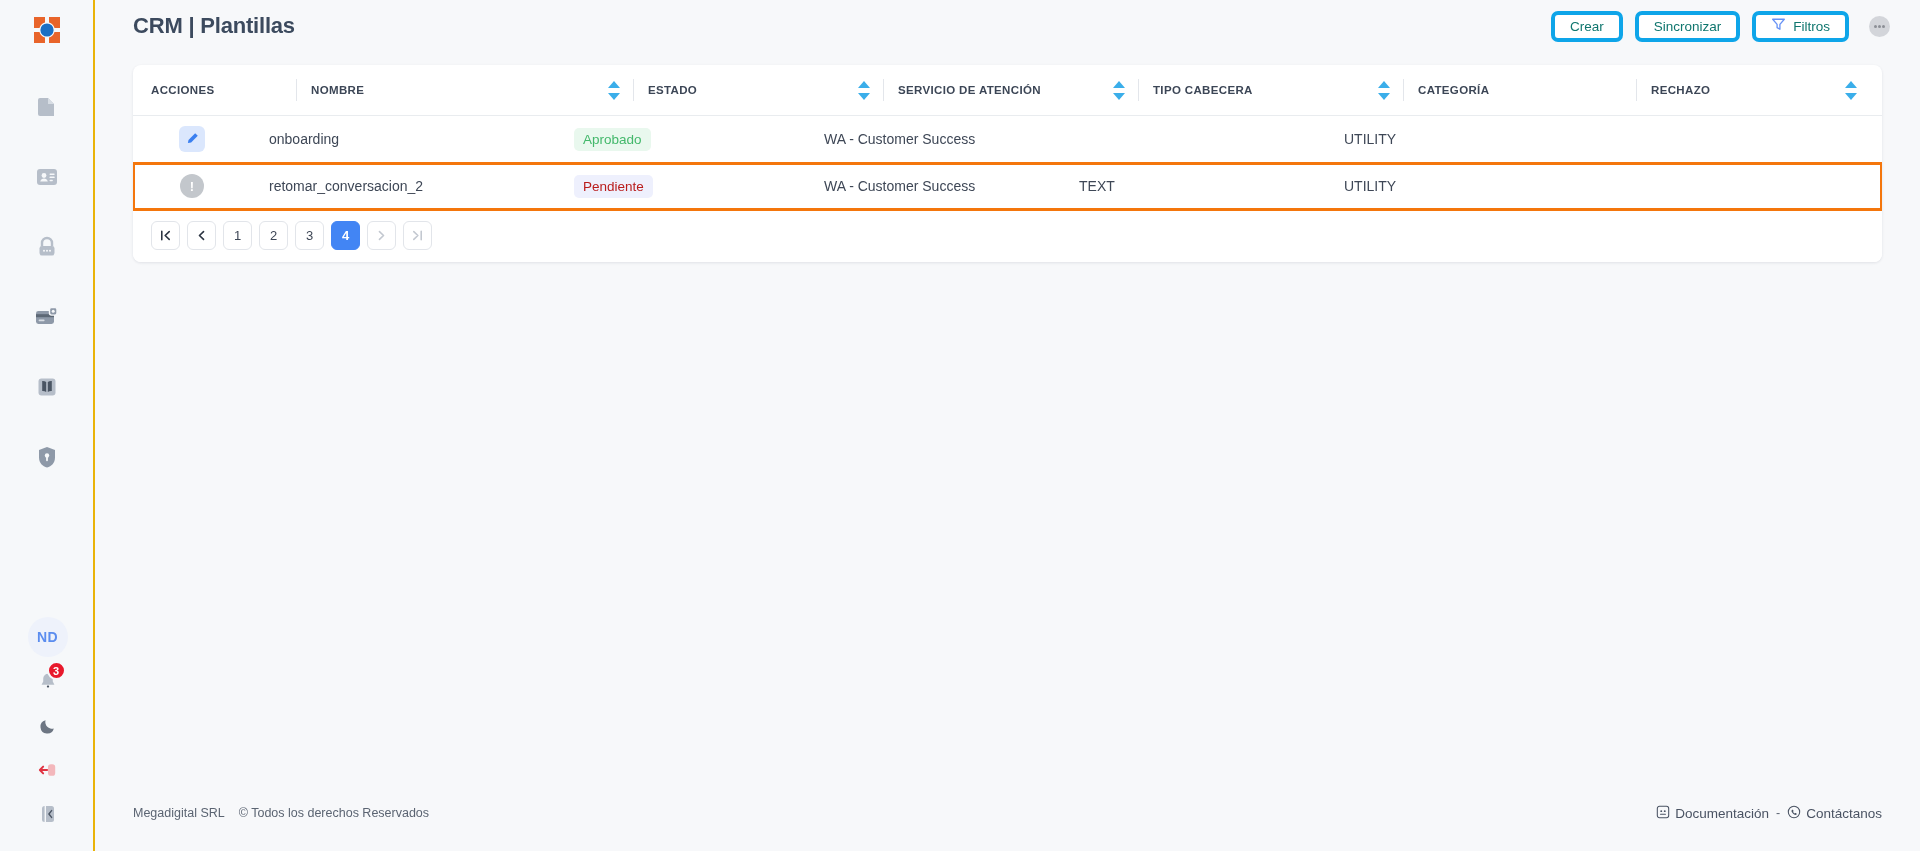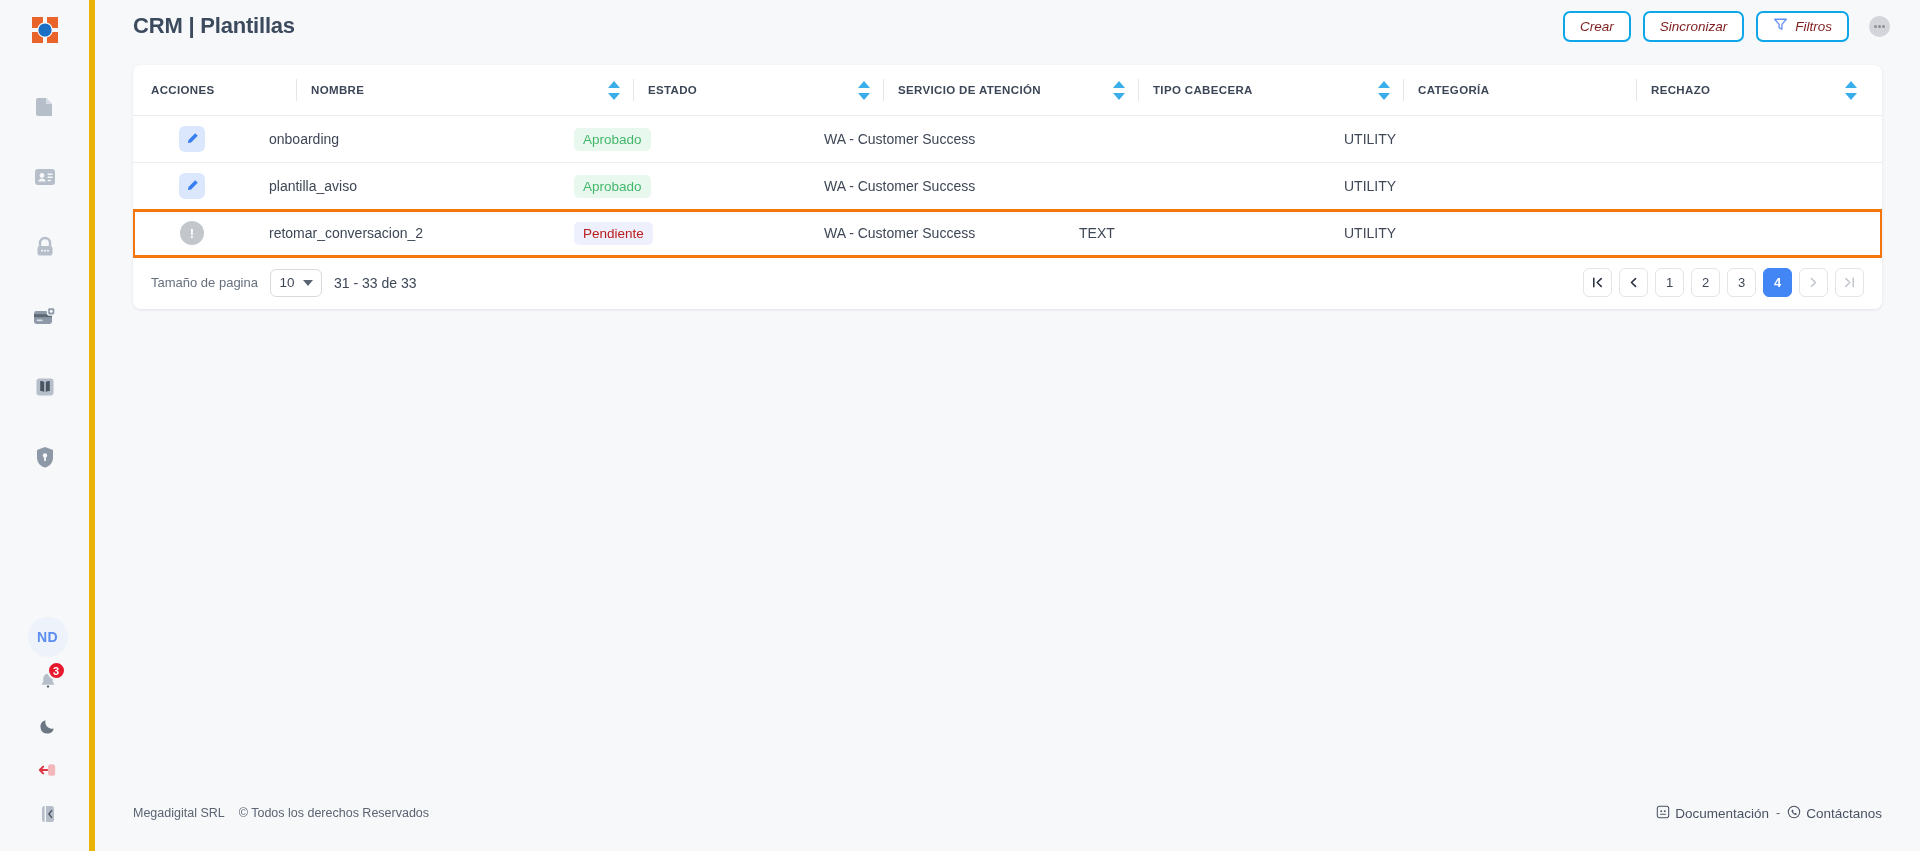--- a/index.html
+++ b/index.html
@@ -8,21 +8,21 @@
     font-family: "Liberation Sans", sans-serif;
     background: #f7f8fa;
     overflow: hidden;
   }
   body { display: flex; }
 
   
   .sidebar {
     width: 95px; height: 851px;
     background: #f6f8fa;
-    border-right: 6px solid #eab308;
+    border-right: 2px solid #eab308;
     display: flex; flex-direction: column; align-items: center;
     flex: 0 0 95px;
     position: relative;
   }
   .logo-wrap {
     height: 60px; display: flex; align-items: center; justify-content: center;
     width: 100%;
   }
   .logo { width: 34px; height: 34px; position: relative; }
   .nav-icons { margin-top: 24px; width: 100%; display: flex; flex-direction: column; align-items: center; }
@@ -62,31 +62,30 @@
 
   .topbar {
     height: 52px;
     display: flex; align-items: center;
     padding: 0 30px 0 38px;
     justify-content: space-between;
   }
   .page-title { font-size: 22px; font-weight: 700; color: #3c4a5e; letter-spacing: -.2px; }
   .topbar-actions { display: flex; align-items: center; gap: 12px; }
   .btn-outline {
-    border: 2px solid #0ea5e9;
+    border: 4px solid #0ea5e9;
     background: #fff;
-    color: #7f1d1d;
+    color: #0f766e;
     border-radius: 7px;
     height: 31px;
     padding: 0 15px;
     font-size: 13.5px;
     display: flex; align-items: center; gap: 7px;
     cursor: pointer;
     font-family: "Liberation Sans", sans-serif;
-    font-style: italic;
   }
   .dots-btn {
     width: 21px; height: 21px; border-radius: 50%;
     background: #d3d5da;
     display: flex; align-items: center; justify-content: center;
     cursor: pointer; margin-left: 8px;
   }
   .dots-btn span { width: 3px; height: 3px; border-radius: 50%; background: #8c8f96; margin: 0 .7px; display:block;}
 
   .chips { padding: 4px 38px 0 38px; }
@@ -459,64 +458,39 @@
           <td class="cell-pad">onboarding</td>
           <td class="cell-pad">
             <span class="badge-pill badge-aprobado">Aprobado</span>
           </td>
           <td class="cell-pad">WA - Customer Success</td>
           <td class="cell-pad"></td>
           <td class="cell-pad">UTILITY</td>
           <td class="cell-pad"></td>
         </tr>
 
-        <tr>
-          <td class="act-cell">
-            <span class="edit-btn">
-              <svg width="14" height="14" viewBox="0 0 16 16" fill="#3a7ff0">
-                <path d="M11.6 1.4l3 3-7.6 7.6-3.7.7.7-3.7z"></path>
-              </svg>
-            </span>
-          </td>
-          <td class="cell-pad">plantilla_aviso</td>
-          <td class="cell-pad">
-            <span class="badge-pill badge-aprobado">Aprobado</span>
-          </td>
-          <td class="cell-pad">WA - Customer Success</td>
-          <td class="cell-pad"></td>
-          <td class="cell-pad">UTILITY</td>
-          <td class="cell-pad"></td>
-        </tr>
 
         <tr class="highlight">
           <td class="act-cell">
             <span class="info-btn">!</span>
           </td>
           <td class="cell-pad">retomar_conversacion_2</td>
           <td class="cell-pad">
             <span class="badge-pill badge-pendiente">Pendiente</span>
           </td>
           <td class="cell-pad">WA - Customer Success</td>
           <td class="cell-pad">TEXT</td>
           <td class="cell-pad">UTILITY</td>
           <td class="cell-pad"></td>
         </tr>
 
       </tbody>
     </table>
 
     <div class="pager">
-      <div class="pager-left">
-        <span>Tamaño de pagina</span>
-        <div class="size-select">
-          <span>10</span>
-          <span class="caret-dn"></span>
-        </div>
-        <span class="range-txt">31 - 33 de 33</span>
-      </div>
 
       <div class="pager-right">
         <div class="pg-btn">
           <svg width="13" height="13" viewBox="0 0 14 14" fill="none" stroke="#2b3442" stroke-width="1.7" stroke-linecap="round" stroke-linejoin="round">
             <path d="M3 2.5v9M11 2.8L6.6 7l4.4 4.2"></path>
           </svg>
         </div>
         <div class="pg-btn">
           <svg width="13" height="13" viewBox="0 0 14 14" fill="none" stroke="#2b3442" stroke-width="1.7" stroke-linecap="round" stroke-linejoin="round">
             <path d="M9.2 2.8L4.8 7l4.4 4.2"></path>

